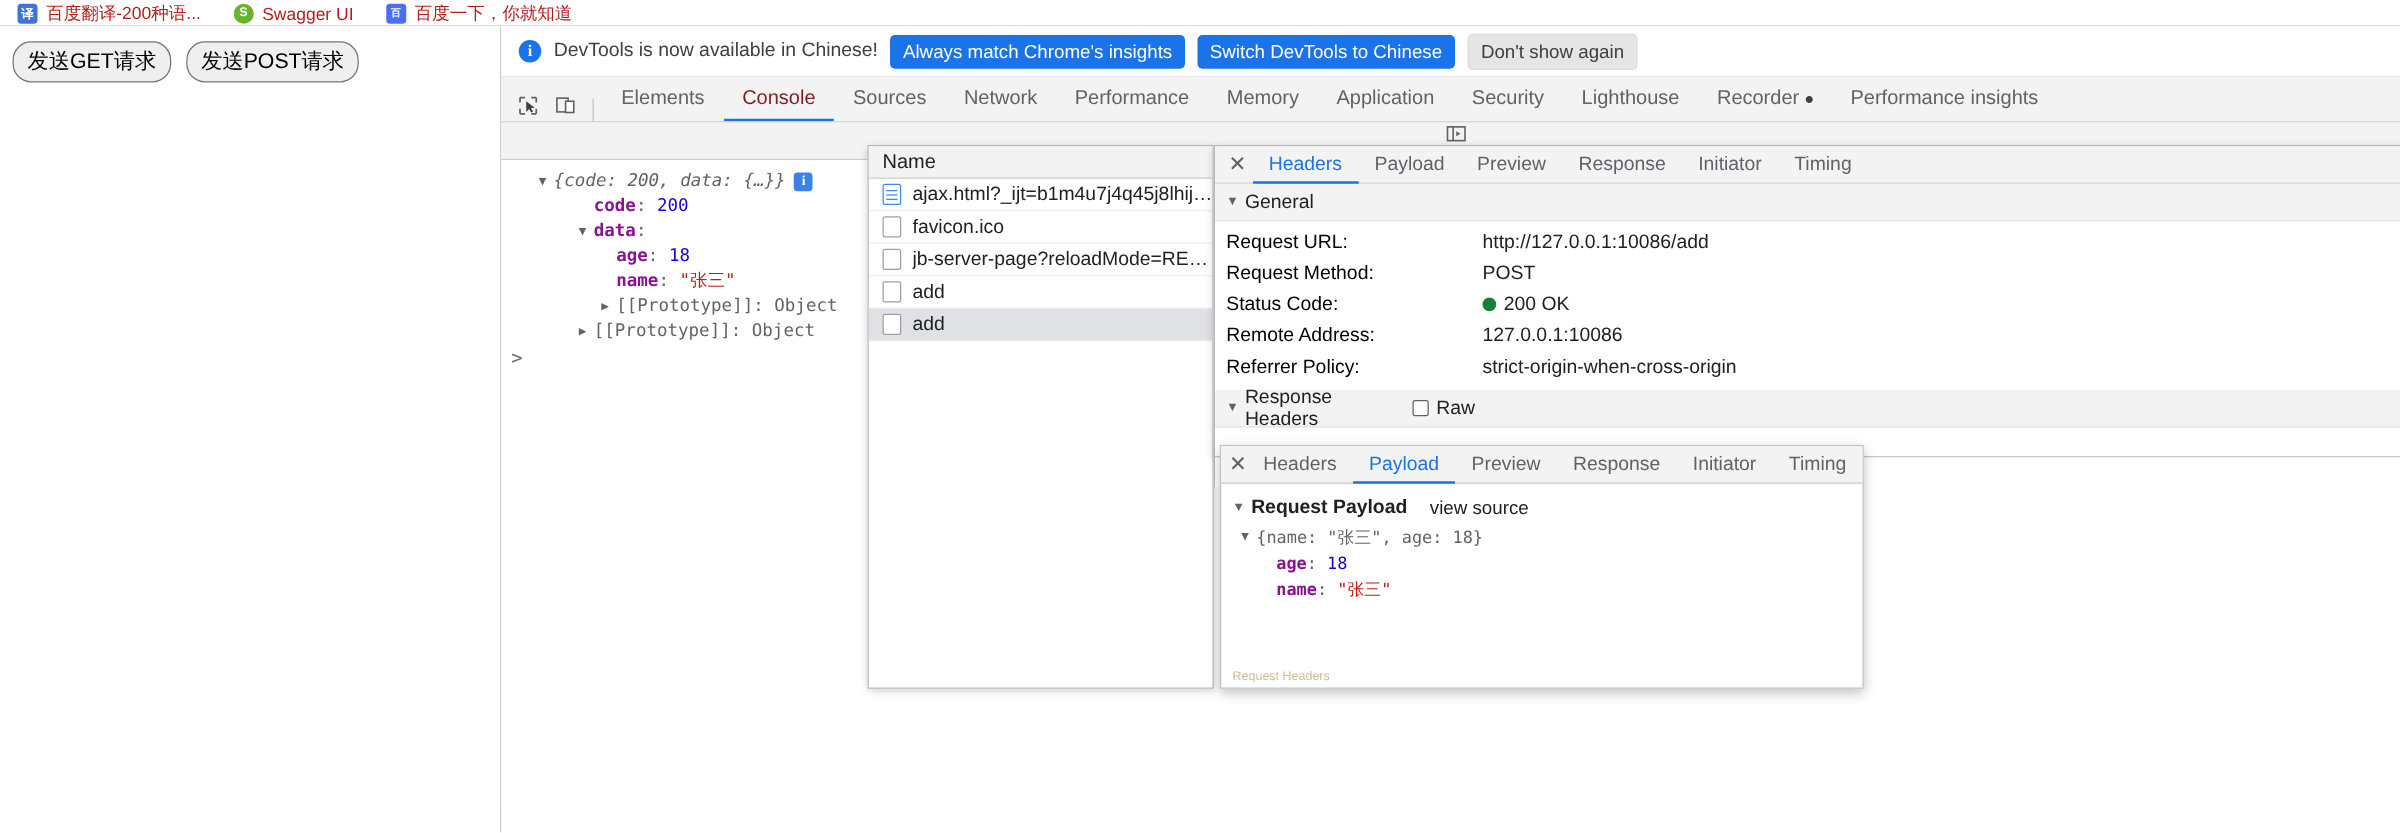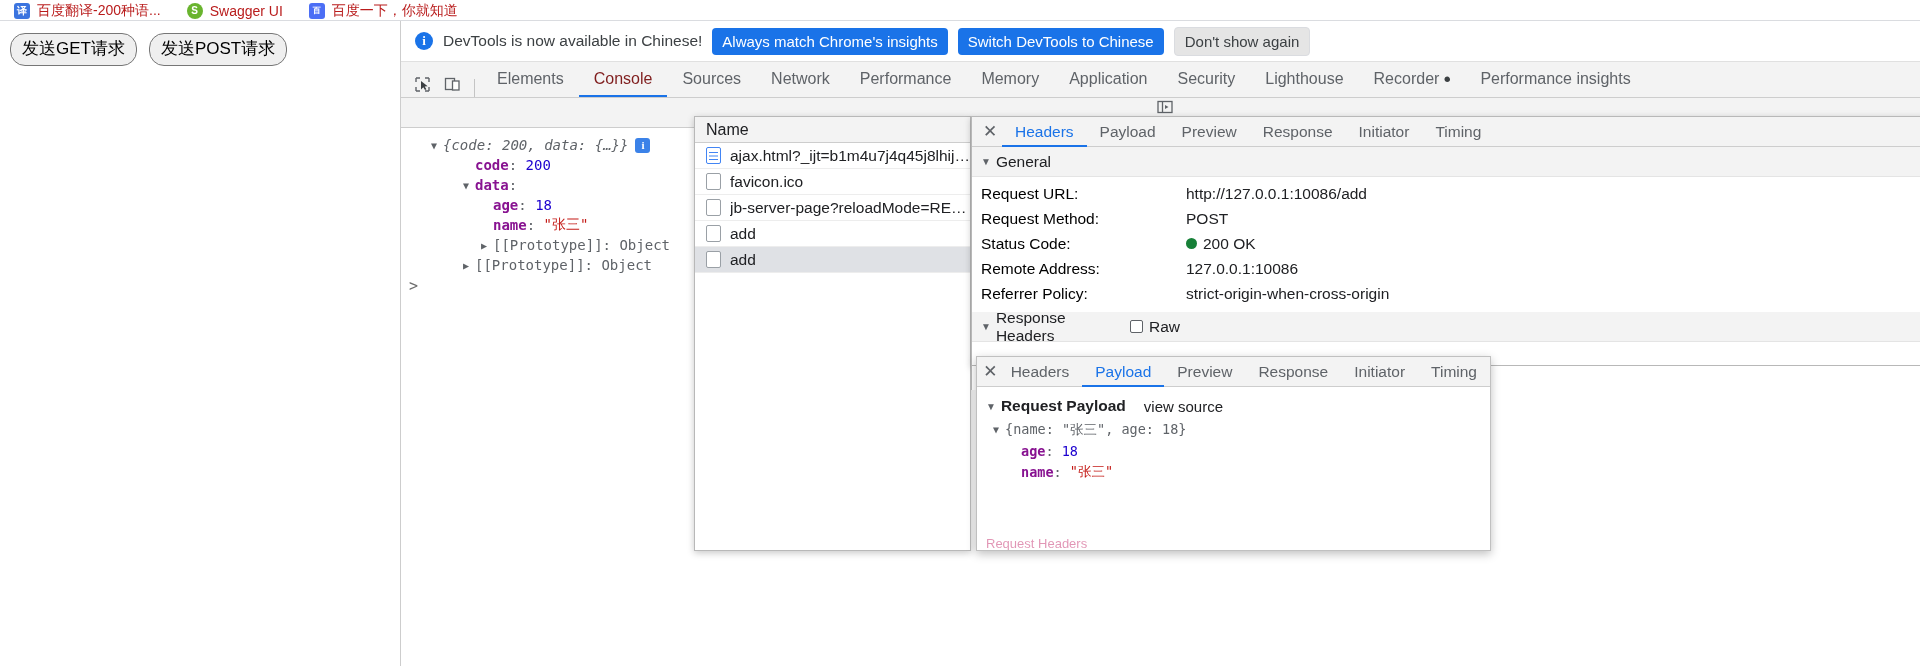--- a/index.html
+++ b/index.html
@@ -230,21 +230,21 @@
   }
   .pl-title { font-size: 15.5px; font-weight: bold; color: #202124; display: flex; align-items: center; gap: 5px; }
   .pl-title .tri-d { font-size: 10px; color: #5f6368; font-weight: normal; }
   .view-source { font-size: 15px; color: #202124; cursor: pointer; }
   .pl-line {
     font-family: "DejaVu Sans Mono", monospace; font-size: 13.5px;
     height: 21px; display: flex; align-items: center; white-space: pre;
   }
   .faded-row {
     position: absolute; left: 0; bottom: 0; width: 100%; height: 14px;
-    overflow: hidden; color: #be185d; font-size: 13px; padding-left: 9px;
+    overflow: hidden; color: #a16207; font-size: 10px; padding-left: 9px;
   }
 
   
   .acc-row {
     position: absolute; left: 570px; top: 345px; width: 970px; height: 24px;
     background: #fff; border-left: 1px solid #b8b8b8; border-right: 1px solid #b8b8b8;
     display: flex; align-items: center; padding-left: 9px;
     font-size: 15.5px; color: #202124; overflow: hidden;
   }
   .acc-row .k { width: 205px; flex: 0 0 auto; }

